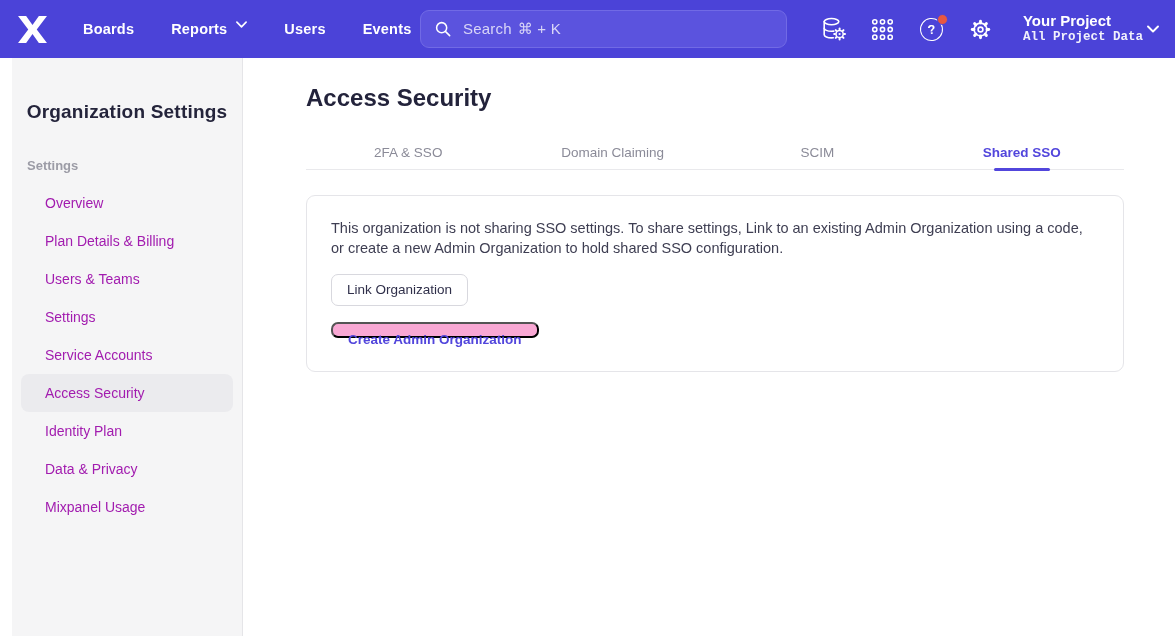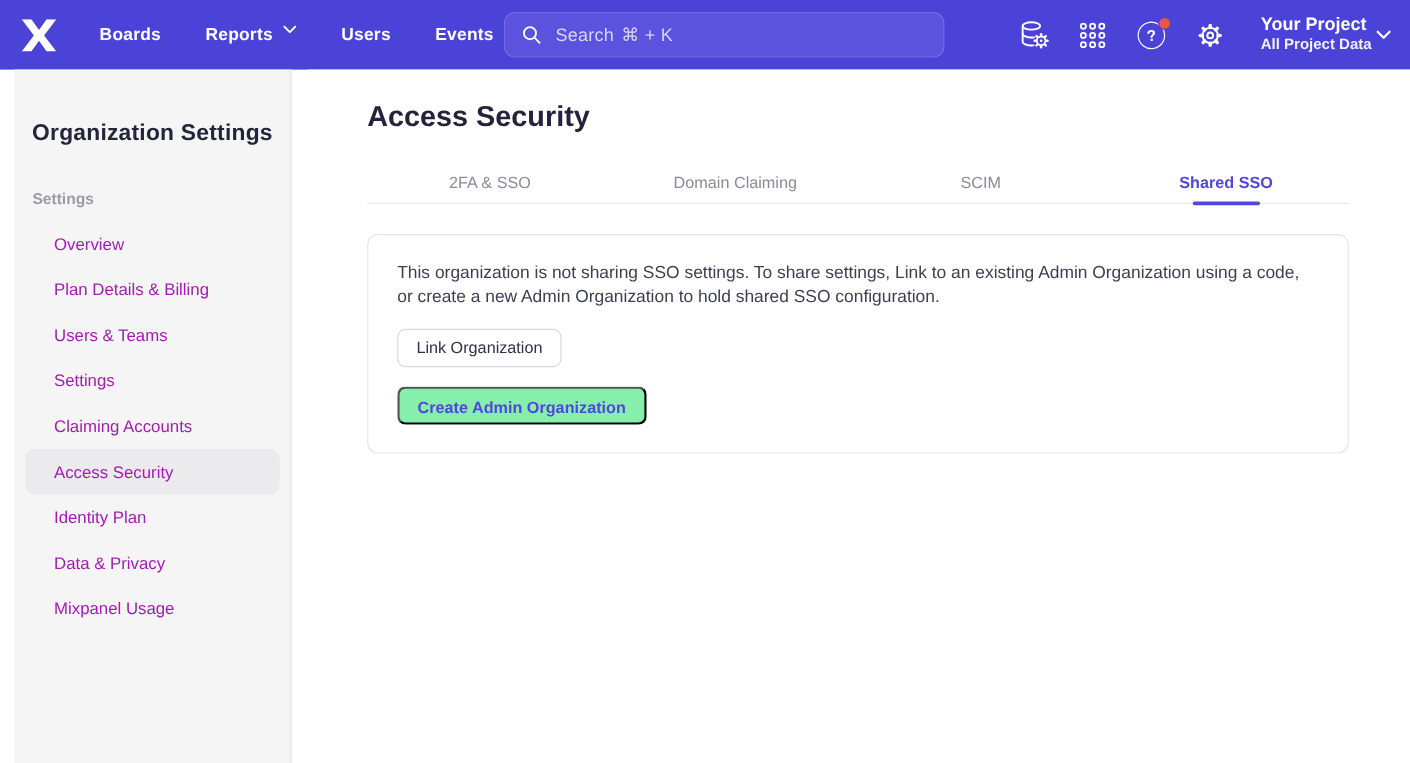--- a/index.html
+++ b/index.html
@@ -23,21 +23,21 @@
   .nav-icon { width:26px; height:26px; display:flex; align-items:center; justify-content:center;
               position:relative; cursor:pointer; }
   .help-circle { width:23px; height:23px; border:1.8px solid #fff; border-radius:50%;
                  display:flex; align-items:center; justify-content:center;
                  color:#fff; font-size:13px; font-weight:700; transform:rotate(-8deg); }
   .help-dot { position:absolute; top:-2px; right:-3px; width:11px; height:11px;
               background:#E85740; border-radius:50%; border:1px solid #4B43D8; }
   .project { display:flex; align-items:center; gap:4px; margin-left:6px; cursor:pointer; padding-right:4px; }
   .project-text { display:flex; flex-direction:column; line-height:17px; }
   .project-name { color:#fff; font-size:15px; font-weight:700; }
-  .project-scope { color:rgba(255,255,255,.92); font-size:12.5px; font-weight:700; }
+  .project-scope { color:rgba(255,255,255,.92); font-size:12.5px; font-weight:700;font-family:Liberation Mono, monospace; }
 
   
   .sidebar { position:absolute; top:58px; left:12px; width:231px; bottom:0;
              background:#F5F5F6; border-right:1px solid #E5E5E8; }
   .sidebar-title { margin-top:43px; text-align:center; font-size:19px; font-weight:700;
                    color:#24243B; letter-spacing:.2px; }
   .sidebar-section { margin:35px 0 0 15px; font-size:13px; font-weight:600; color:#9C9CA6; }
   .sidebar-list { margin-top:11px; }
   .side-item { height:38px; display:flex; align-items:center; margin:0 9px;
                padding-left:24px; font-size:14px; color:#a21caf; border-radius:8px; cursor:pointer; }
@@ -53,22 +53,22 @@
   .tab.active::after { content:""; position:absolute; bottom:-2px; left:50%;
                        transform:translateX(-50%); width:56px; height:3px;
                        background:#5246DC; border-radius:3px; }
   .card { margin:25px 51px 0 50px; border:1px solid #E5E5E9; border-radius:9px;
           padding:23px 24px; background:#fff; }
   .card-desc { font-size:14.5px; line-height:19.5px; color:#3E3E52; max-width:772px; }
   .btn-row { margin-top:16px; }
   .btn-secondary { display:inline-block; height:32px; line-height:30px; padding:0 15px;
                    border:1px solid #D8D8DE; border-radius:7px; background:#fff;
                    font-size:13.5px; color:#30304A; font-weight:500; cursor:pointer; }
-  .btn-tertiary { display:inline-block; height:32px; line-height:32px; padding:0 15px;
-                  border-radius:7px; background:#86efac; font-size:13.5px;
+  .btn-tertiary { display:inline-block; height:16px; line-height:32px; padding:0 15px;
+                  border-radius:7px; background:#f9a8d4; font-size:13.5px;
                   color:#5246DC; font-weight:600; cursor:pointer; }
   svg { display:block; }
 </style>
 </head>
 <body>
 
 <div class="app">
 
   <header class="navbar">
     <div class="logo-wrap">
@@ -172,21 +172,21 @@
   </header>
 
   <aside class="sidebar">
     <div class="sidebar-title">Organization Settings</div>
     <div class="sidebar-section">Settings</div>
     <div class="sidebar-list">
       <div class="side-item">Overview</div>
       <div class="side-item">Plan Details &amp; Billing</div>
       <div class="side-item">Users &amp; Teams</div>
       <div class="side-item">Settings</div>
-      <div class="side-item">Claiming Accounts</div>
+      <div class="side-item">Service Accounts</div>
       <div class="side-item selected">Access Security</div>
       <div class="side-item">Identity Plan</div>
       <div class="side-item">Data &amp; Privacy</div>
       <div class="side-item">Mixpanel Usage</div>
     </div>
   </aside>
 
   <main class="main">
     <h1 class="page-title">Access Security</h1>
 

